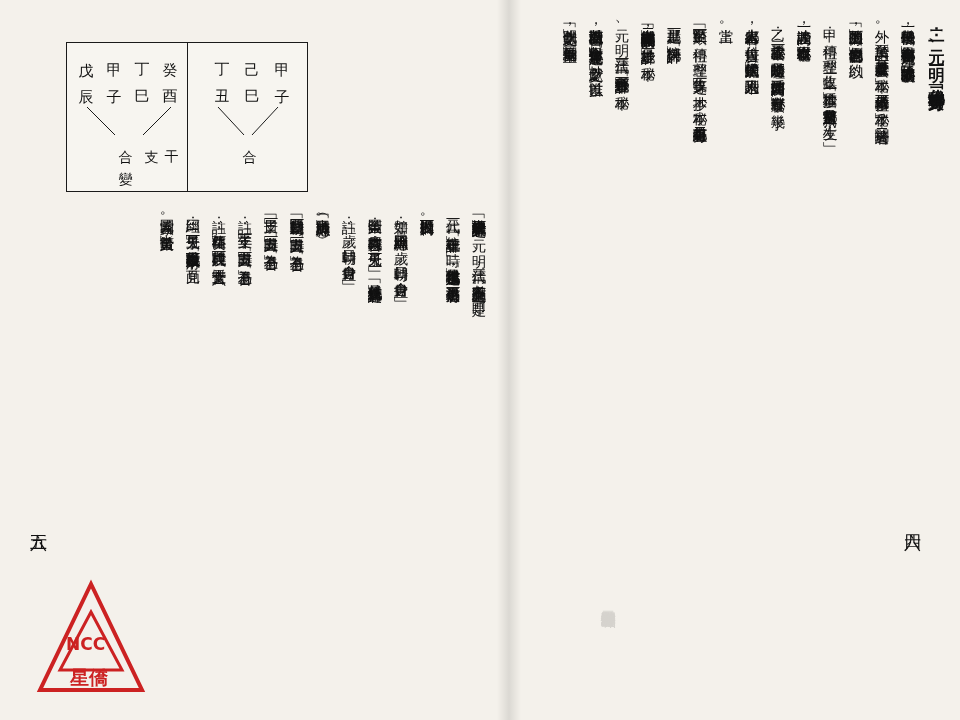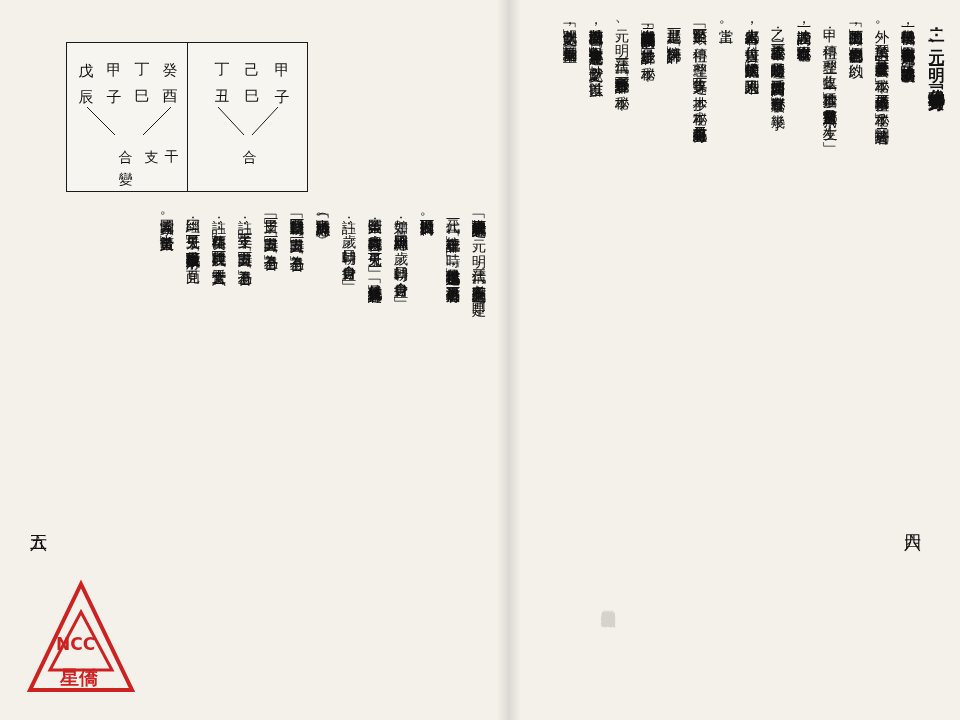--- a/index.html
+++ b/index.html
@@ -103,21 +103,21 @@
 
   #page-num-left{
     position:absolute;left:28px;top:520px;
     font-size:17px;
     writing-mode:vertical-rl;text-orientation:upright;
     letter-spacing:0.1em;
   }
 
   
   #stamp{
-    position:absolute;left:26px;top:578px;
+    position:absolute;left:36px;top:578px;
     width:110px;height:118px;
   }
   #stamp svg{display:block;}
 
   
   #bleed{
     position:absolute;left:600px;top:600px;width:330px;height:110px;
     opacity:0.13;
     writing-mode:vertical-rl;text-orientation:upright;
     font-size:15px;line-height:1.1;

